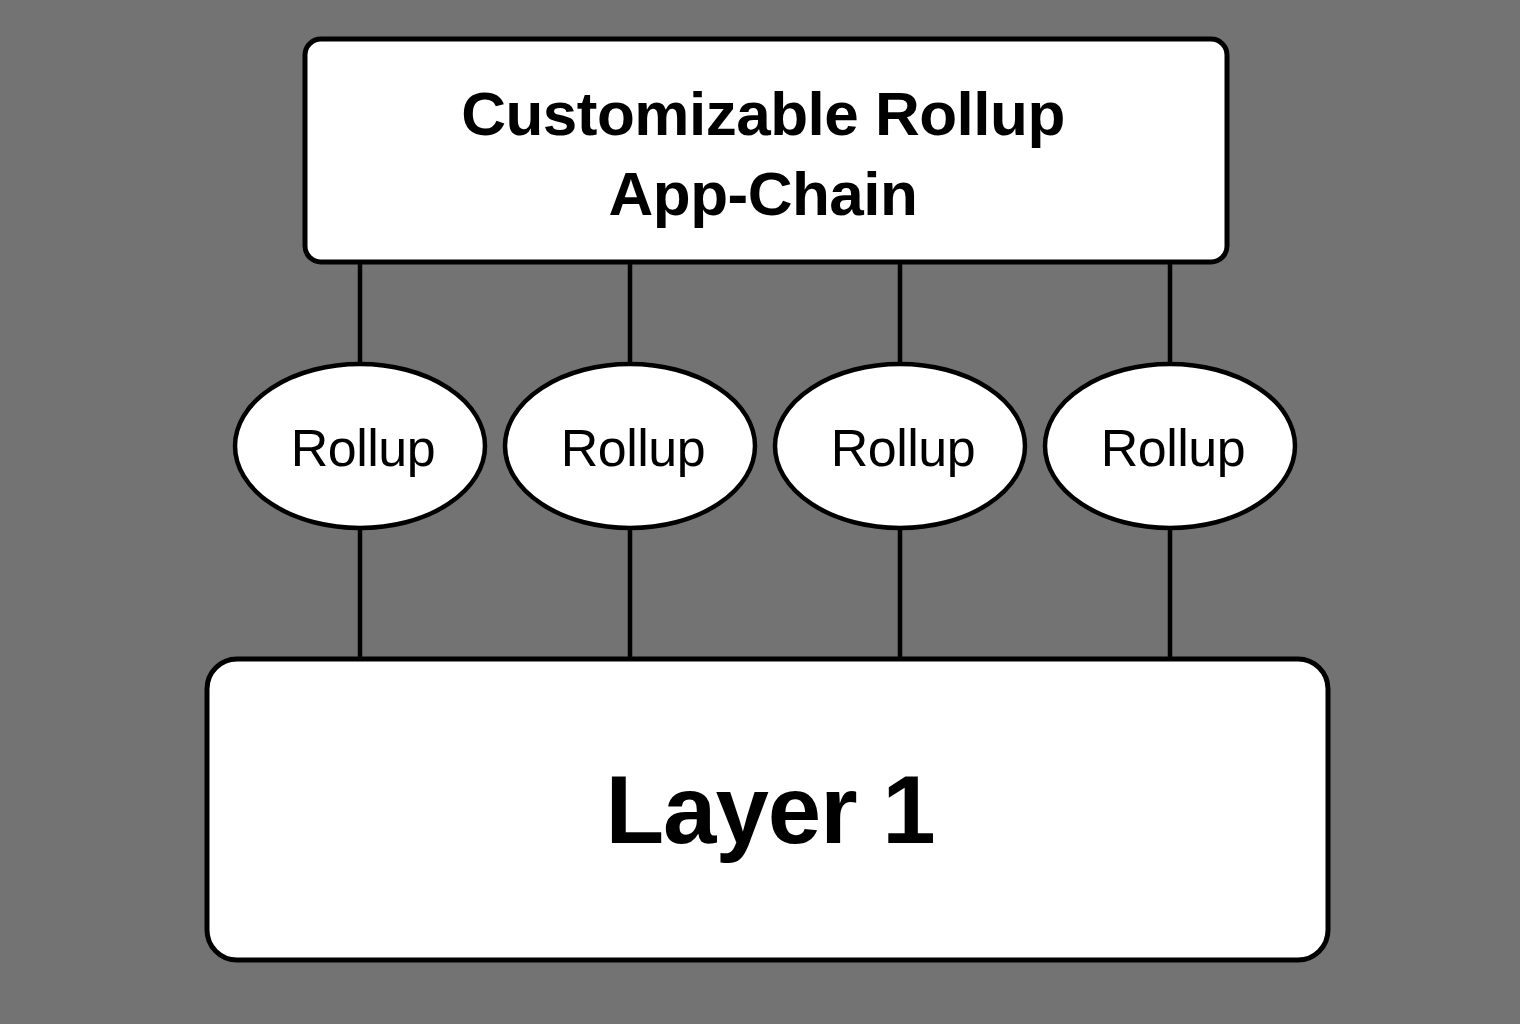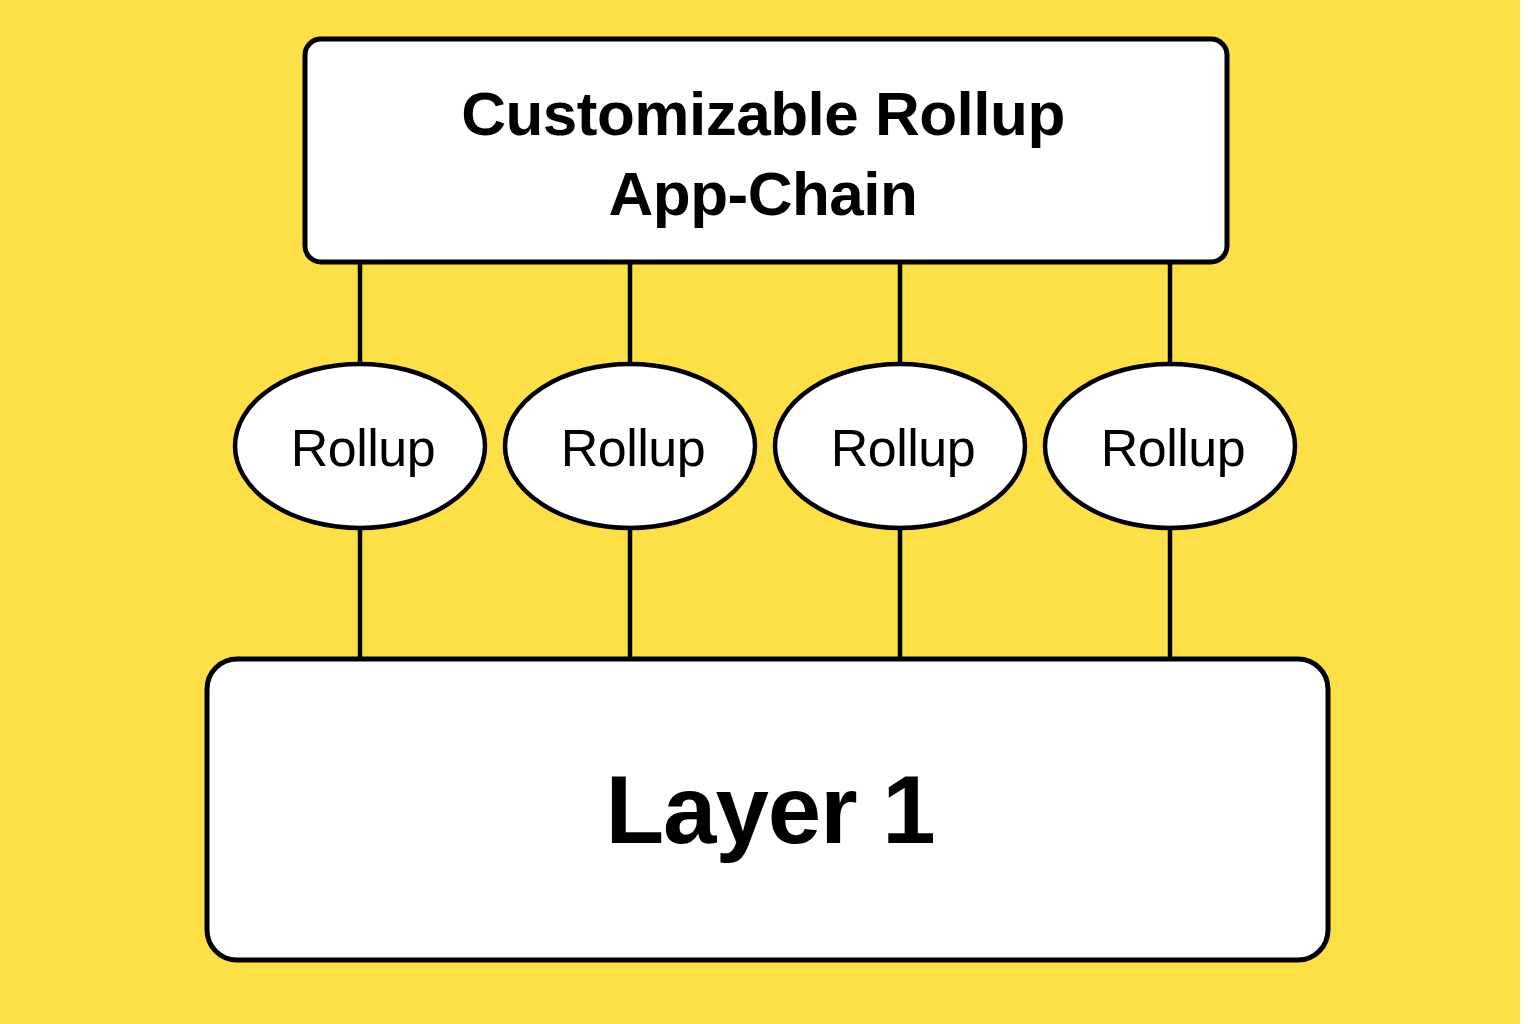--- a/index.html
+++ b/index.html
@@ -11,21 +11,21 @@
   body {
     width: 1536px;
     height: 1024px;
     font-family: "Liberation Sans", sans-serif;
     overflow: hidden;
   }
   #diagram-canvas {
     position: relative;
     width: 1520px;
     height: 1024px;
-    background: #fde047;
+    background: #737373;
   }
   #diagram-svg {
     position: absolute;
     top: 0;
     left: 0;
     width: 1536px;
     height: 1024px;
     display: block;
   }
   .node-shape {

